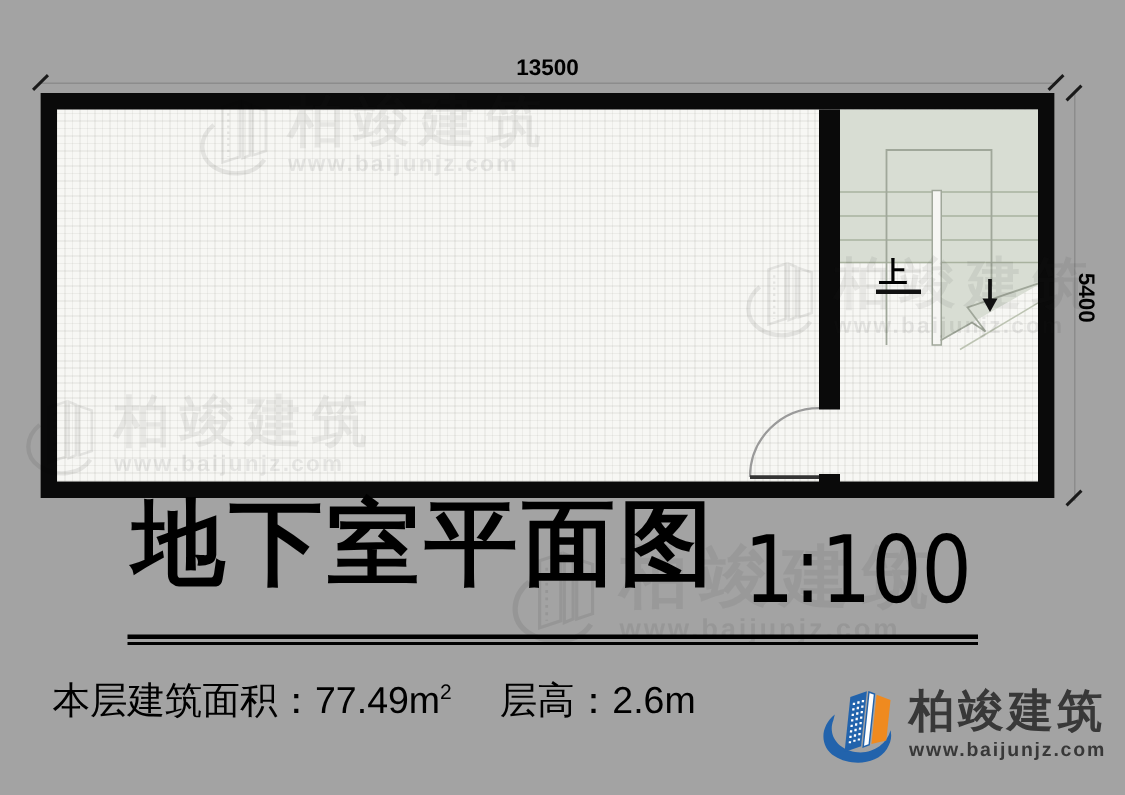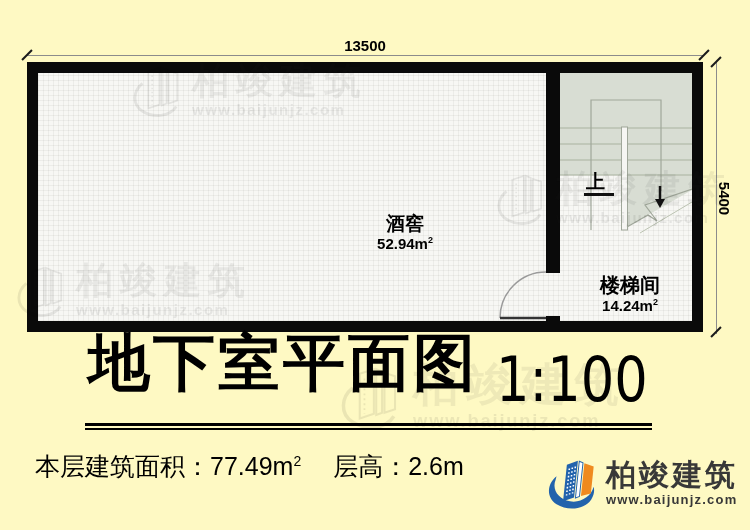--- a/index.html
+++ b/index.html
@@ -1,18 +1,18 @@
 <!DOCTYPE html>
 <html><head>
 <meta charset="utf-8">
 <style>
   * { margin:0; padding:0; box-sizing:border-box; }
   html,body { background:#ffffff; }
   .canvas {
-    position:relative; width:750px; height:530px; background:#fef9c3;
+    position:relative; width:750px; height:530px; background:#a3a3a3;
     font-family:"Liberation Sans", sans-serif; overflow:hidden;
   }
   .abs { position:absolute; }
 
   
   .plan {
     left:27px; top:62px; width:676px; height:270px;
     border:11px solid #0a0a0a;
     background-color:#f7f7f4;
     background-image:
@@ -119,28 +119,20 @@
     <line x1="660" y1="186" x2="660" y2="200" stroke="#111" stroke-width="2.5"></line>
     <polygon points="655,199 665,199 660,208" fill="#111"></polygon>
 
     <path d="M500 318 A46 46 0 0 1 546 272" fill="none" stroke="#9a9a9a" stroke-width="1.5"></path>
     <line x1="500" y1="318" x2="546" y2="318" stroke="#333" stroke-width="2.5"></line>
   </svg>
 
   <div class="abs divider"></div>
   <div class="abs divider-stub"></div>
 
-  <div class="abs room-label lbl-wine">
-    <div class="room-name">酒窖</div>
-    <div class="room-area"><span>52.94m</span><sup>2</sup></div>
-  </div>
-  <div class="abs room-label lbl-stair">
-    <div class="room-name">楼梯间</div>
-    <div class="room-area"><span>14.24m</span><sup>2</sup></div>
-  </div>
 
   <div class="abs up-label">上</div>
   <div class="abs up-underline"></div>
 
   <div class="abs wm wm1">
     <svg width="56" height="54" viewBox="0 0 56 56">
       <path d="M14 20 C4 28 3 42 14 49 C25 56 42 55 49 44" fill="none" stroke="rgba(0,0,0,0.08)" stroke-width="3"></path>
       <g fill="none" stroke="rgba(0,0,0,0.08)" stroke-width="1.8">
         <polygon points="20,8 32,4 32,42 20,46"></polygon>
           <polygon points="34,4 39,6 39,41 34,43"></polygon>

